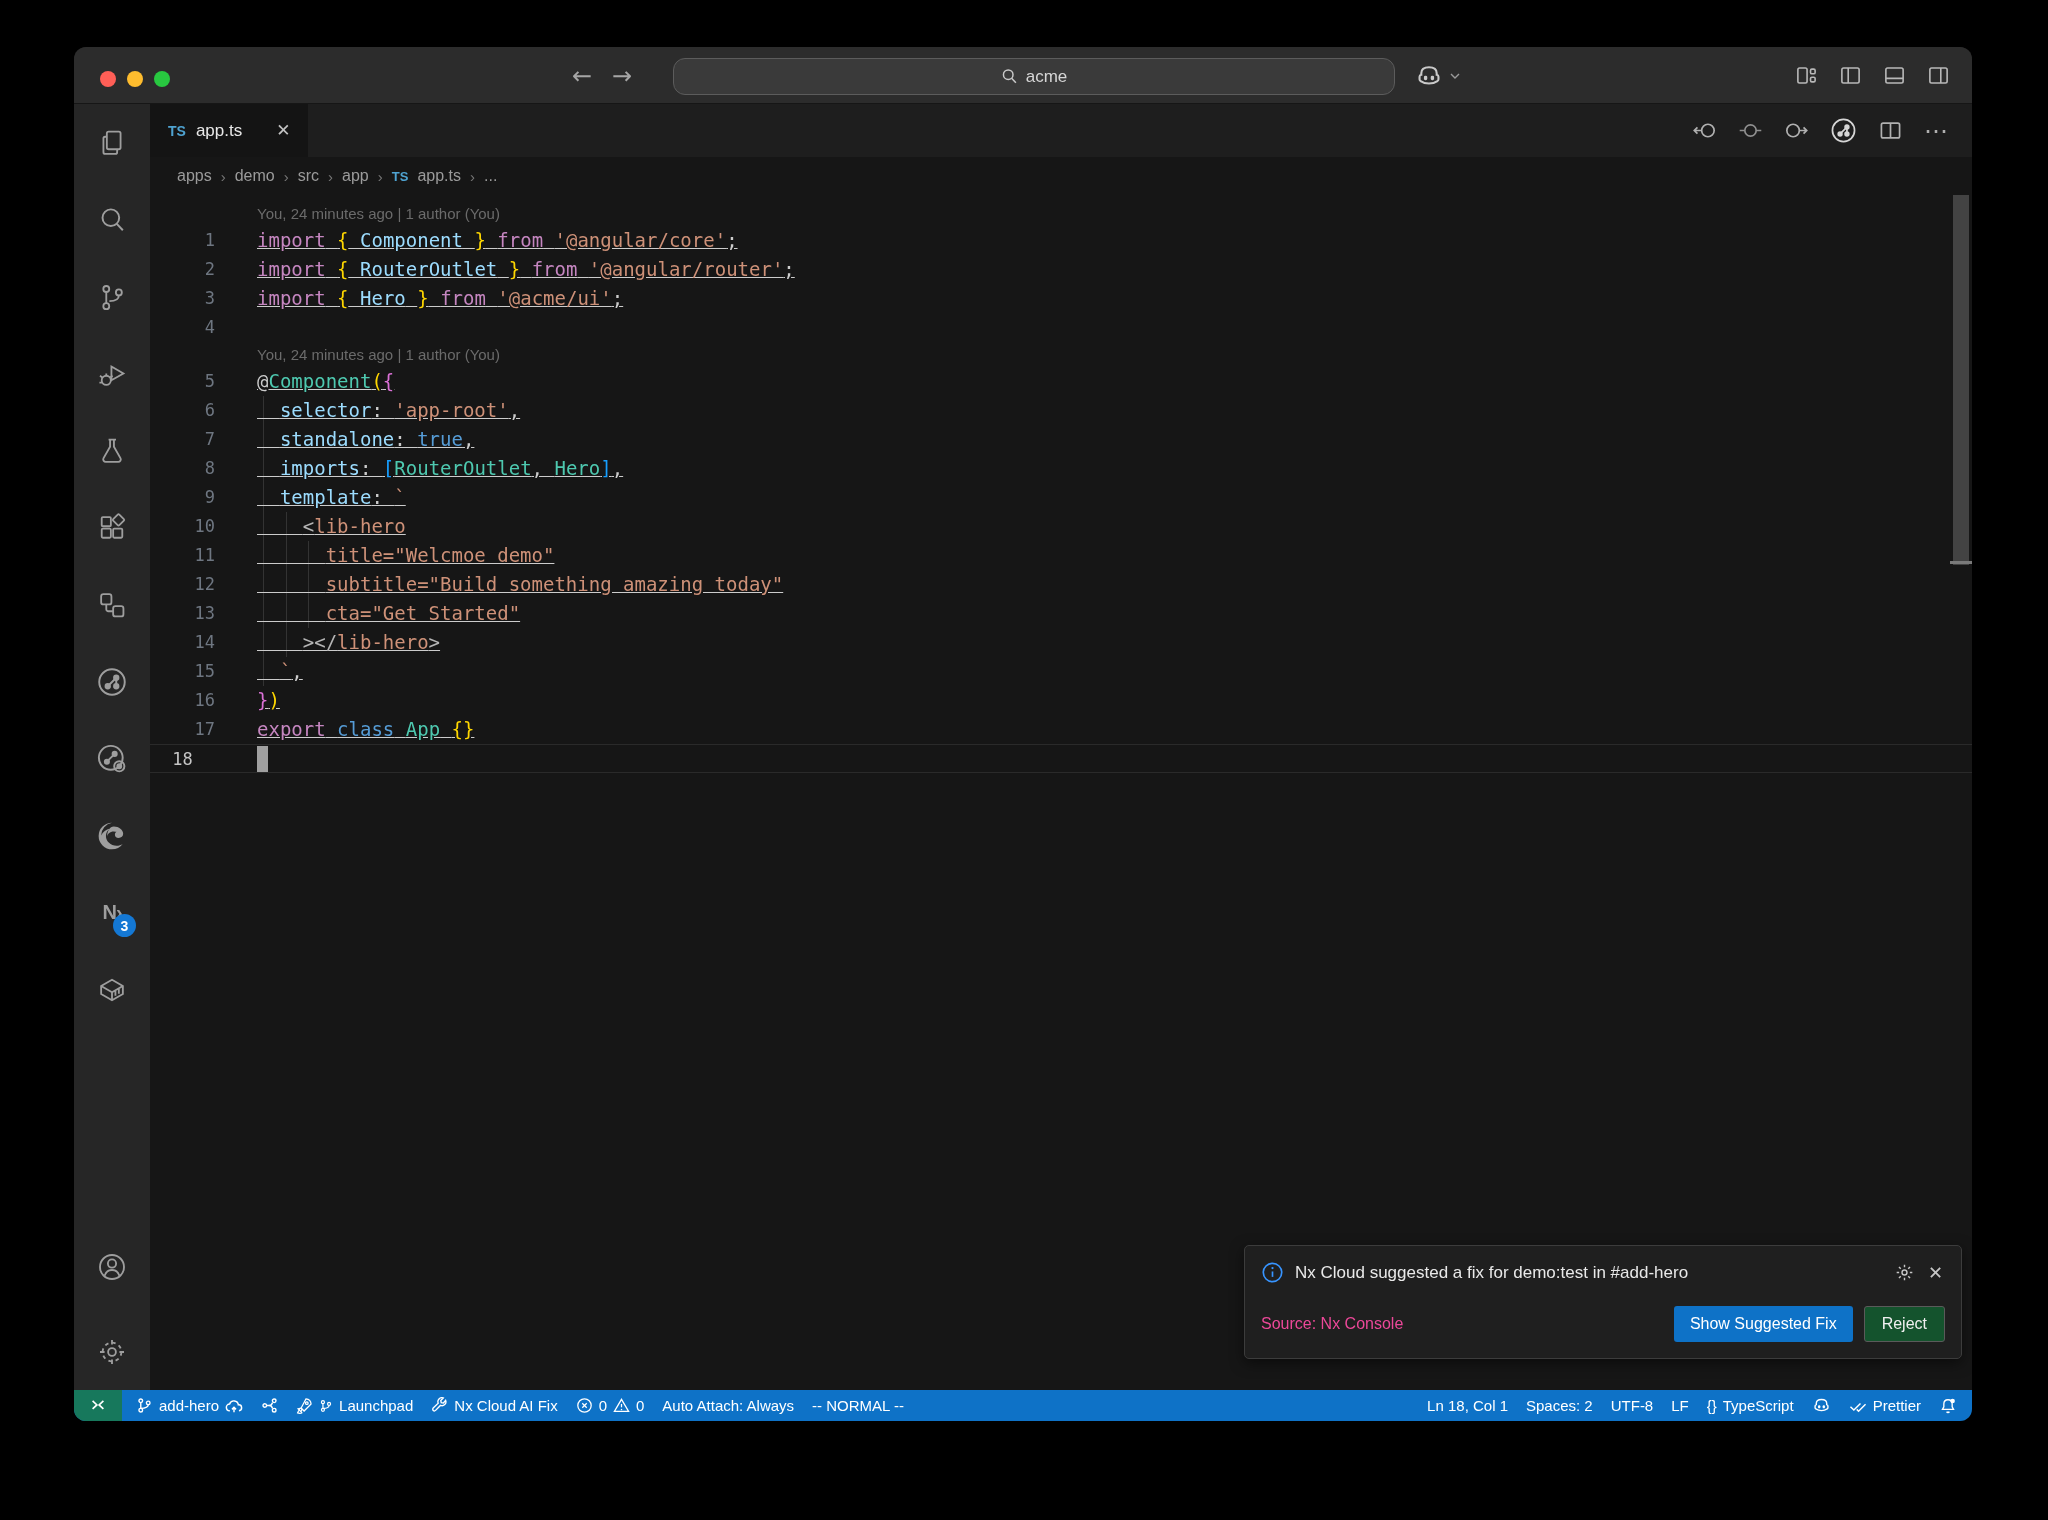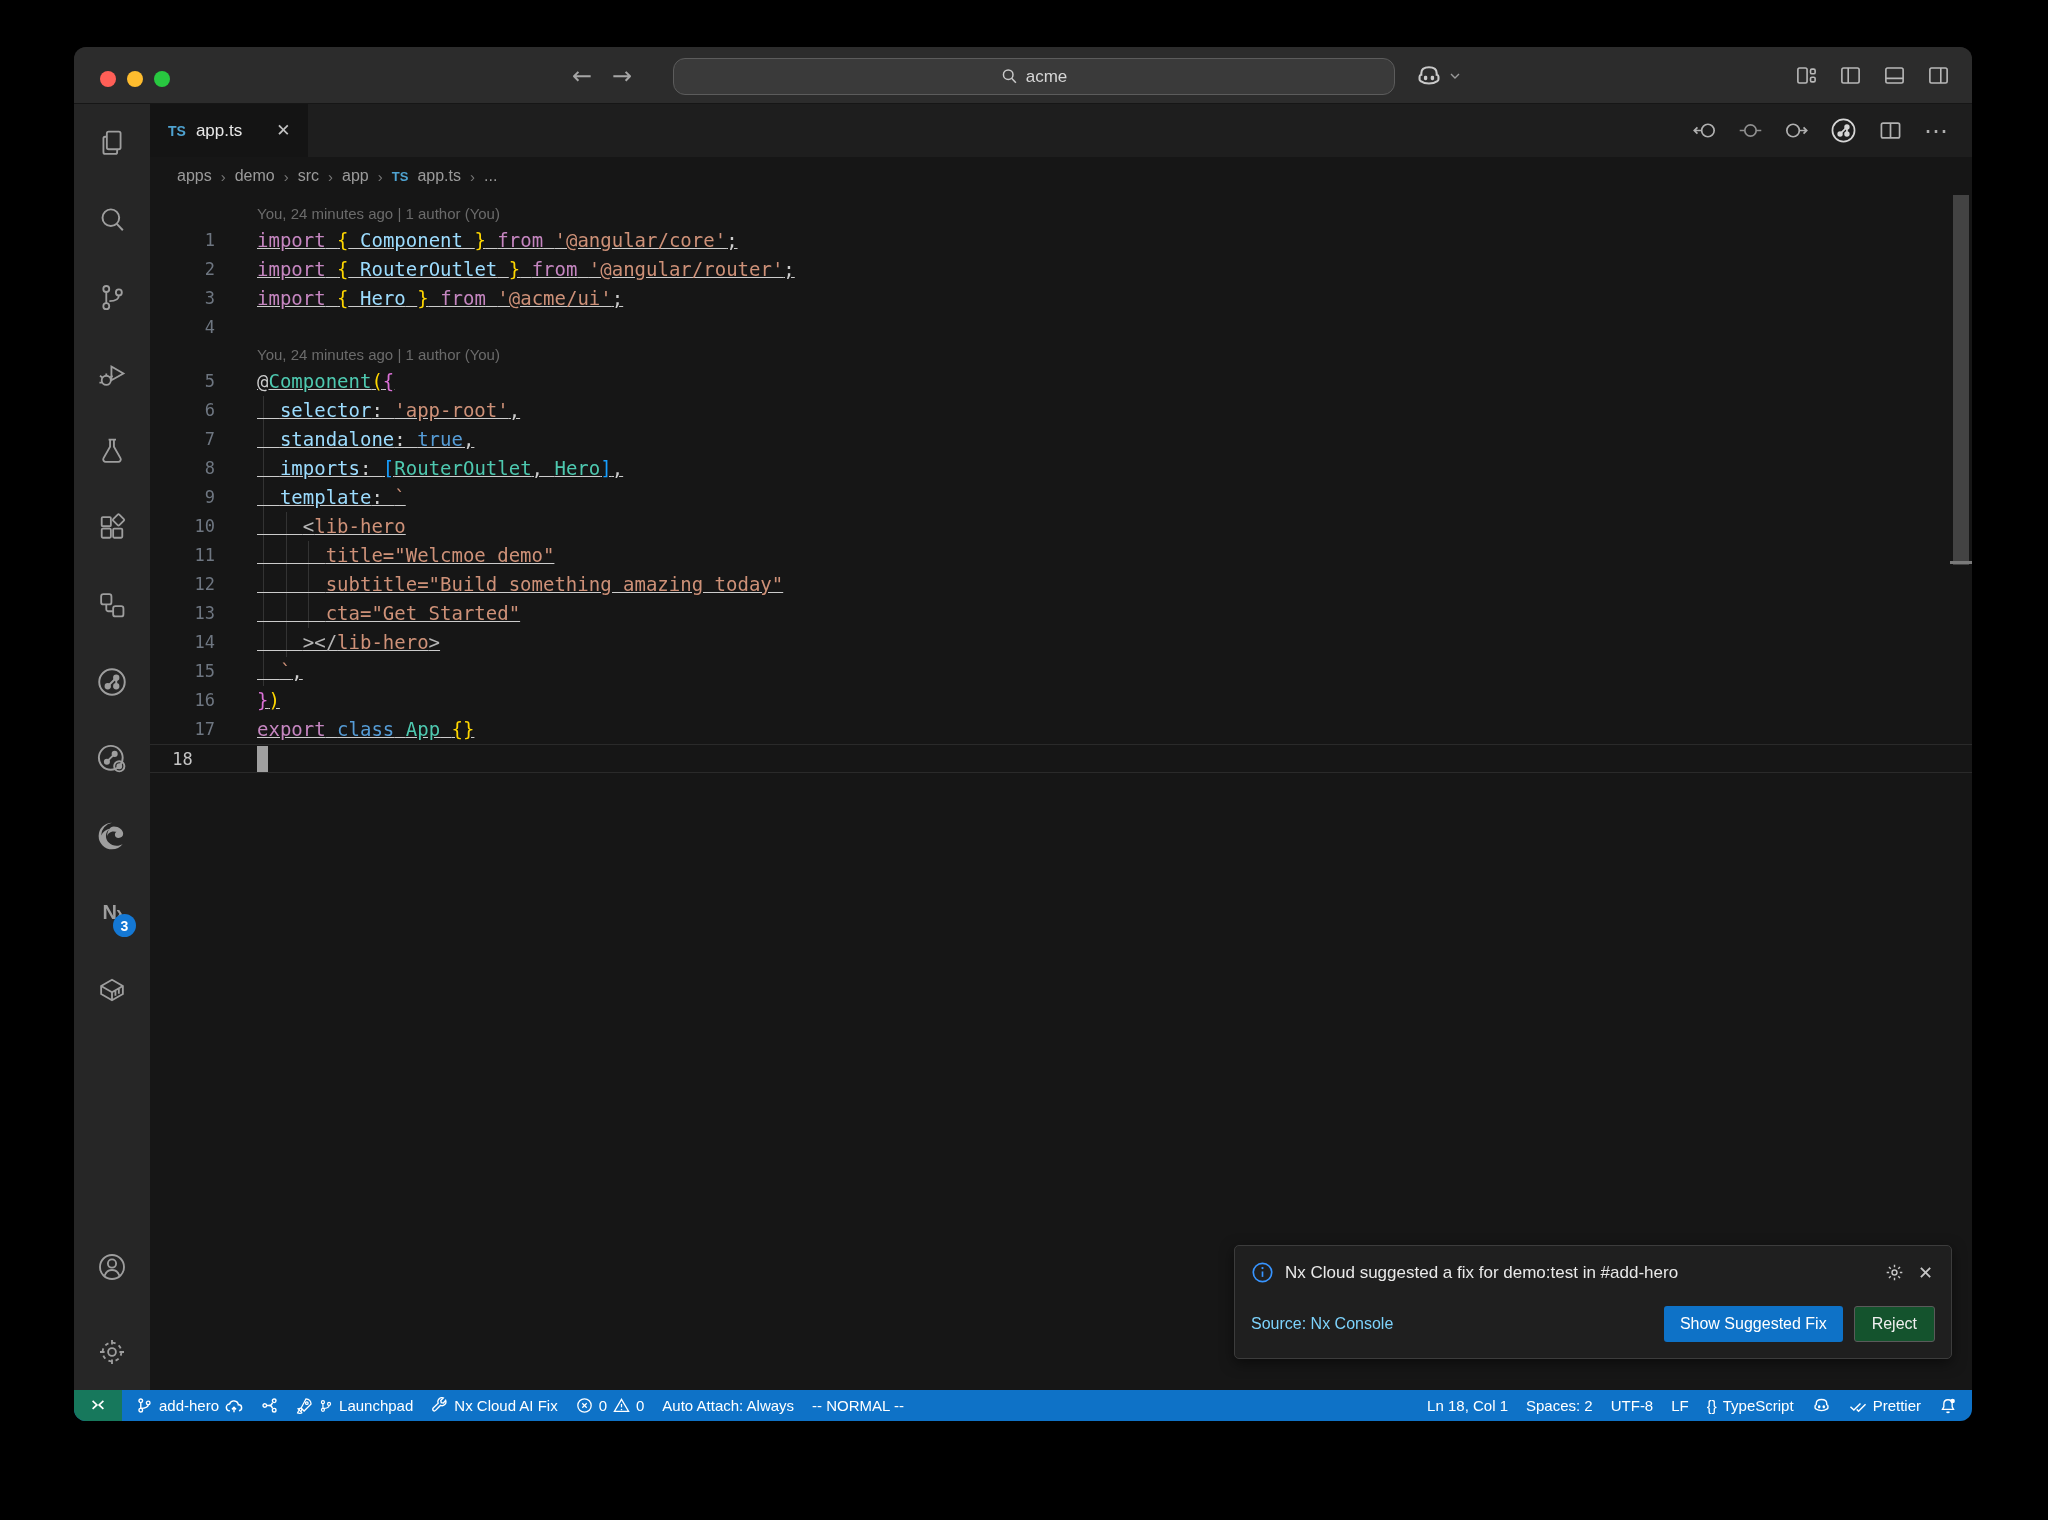--- a/index.html
+++ b/index.html
@@ -61,28 +61,28 @@
   .lc { position:absolute; left:107px; top:0; color:#cccccc;text-decoration:underline; }
   .guide { position:absolute; top:0; bottom:0; width:1px; background:#333; }
   .cursor { position:absolute; left:107px; top:1px; width:11px; height:26px; background:#a0a0a0; }
   .tk-kw{color:#C586C0}.tk-kw2{color:#569CD6}.tk-id{color:#9CDCFE}.tk-ty{color:#4EC9B0}
   .tk-str{color:#CE9178}.tk-b1{color:#FFD700}.tk-b2{color:#DA70D6}.tk-b3{color:#179FFF}
   .tk-pl{color:#cccccc}.tk-tp{color:#b5b5b5}
   .scroll-thumb { position:absolute; right:3px; top:0; width:16px; height:370px; background:#434343; }
   .scroll-mark { position:absolute; right:0; top:366px; width:22px; height:3px; background:#7a7a7a; }
 
   
-  .toast { position:absolute; right:20px; bottom:62px; width:718px; background:#1f1f1f;
+  .toast { position:absolute; right:10px; bottom:62px; width:718px; background:#1f1f1f;
     border:1px solid #3c3c3c; border-radius:5px; padding:15px 16px 16px 16px; box-shadow:0 4px 14px rgba(0,0,0,.5); }
   .toast-row1 { display:flex; align-items:center; gap:11px; color:#e9e9e9; font-size:17px; }
   .toast-title { flex:1; }
   .toast-gear { color:#c5c5c5; }
   .toast-close { color:#c5c5c5; font-size:18px; padding:0 2px; }
   .toast-row2 { display:flex; align-items:center; margin-top:22px; }
-  .toast-source { color:#7dd3fc; font-size:16px; }
+  .toast-source { color:#ec4899; font-size:16px; }
   .toast-buttons { margin-left:auto; display:flex; gap:11px; }
   .btn-primary { background:#0e72c7; color:#fff; border:none; font-size:16px; padding:9px 16px; border-radius:3px;
     font-family:"Liberation Sans",sans-serif; }
   .btn-secondary { background:#14532d; color:#f0f0f0; border:1px solid #5a5a5a; font-size:16px; padding:8px 17px;
     border-radius:3px; font-family:"Liberation Sans",sans-serif; }
 
   
   .statusbar { flex:none; height:31px; background:#0e72c7; display:flex; align-items:stretch;
     color:#fff; font-size:15px; }
   .sb-remote { background:#17785c; display:flex; align-items:center; padding:0 15px; margin-right:5px; }

